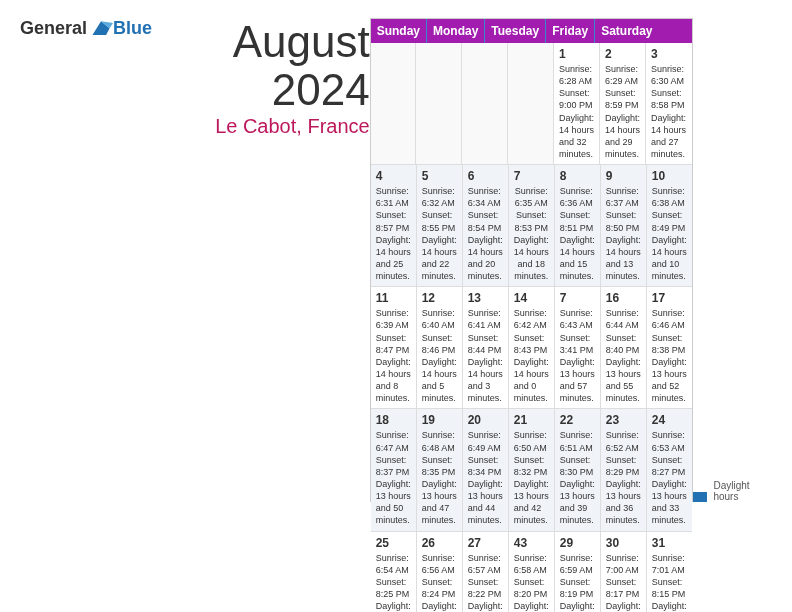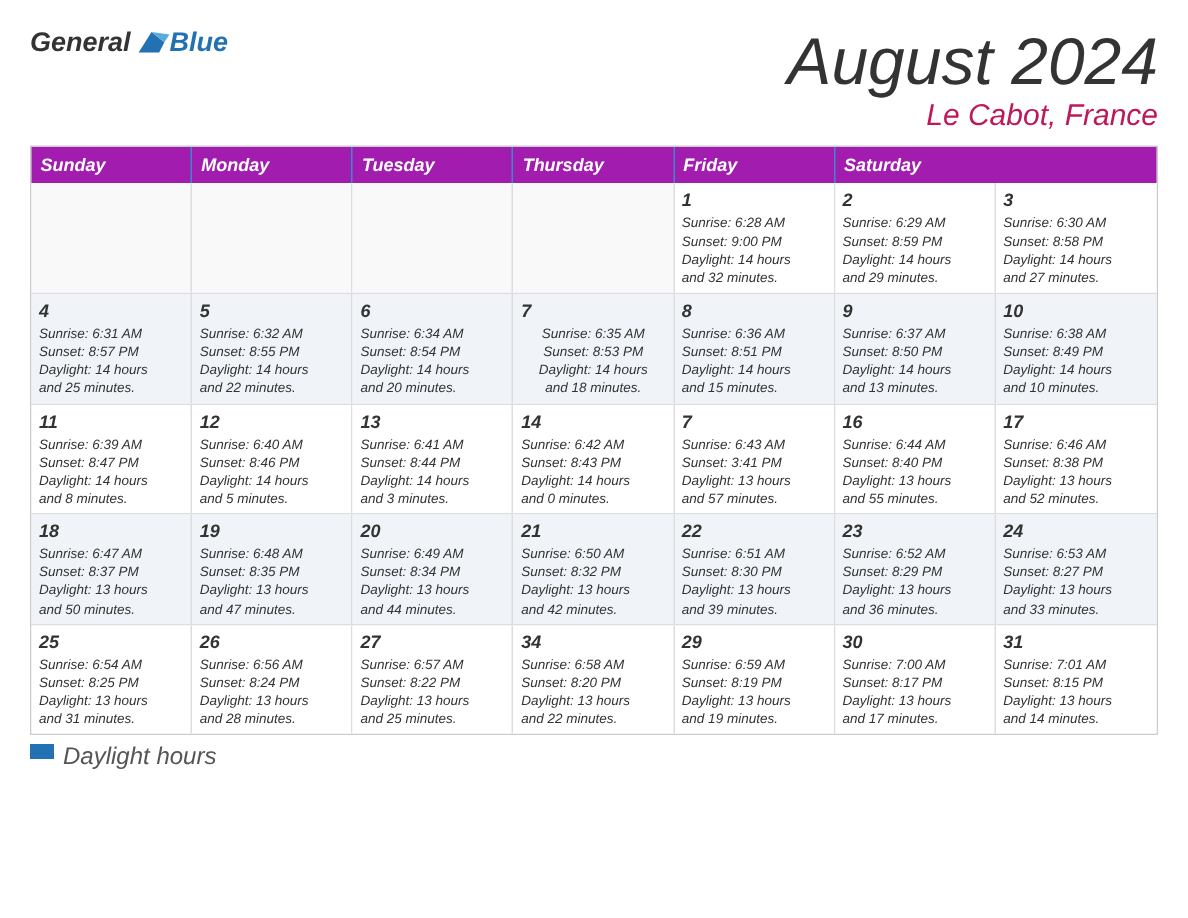--- a/index.html
+++ b/index.html
@@ -8,22 +8,21 @@
       background: #fff;
       width: 792px;
       height: 612px;
       overflow: hidden;
     }
     .page {
       width: 792px;
       height: 512px;
       padding: 18px 20px 10px 20px;
       display: flex;
-      flex-direction: column;
-      font-style: italic;
+      flex-direction: row;
     }
     .header-row {
       display: flex;
       justify-content: space-between;
       align-items: flex-start;
       margin-bottom: 8px;
     }
     .logo {
       display: flex;
       align-items: center;
@@ -107,24 +106,24 @@
       display: block;
       margin-bottom: 2px;
     }
     .cell-text {
       font-size: 9px;
       color: #333;
       line-height: 1.35;
     }
     .footer {
       display: flex;
-      align-items: flex-start;
+      align-items: flex-end;
       gap: 6px;
       margin-top: 6px;
-      font-size: 16px;
+      font-size: 10px;
       color: #555;
     }
     .footer-swatch {
       width: 16px;
       height: 10px;
       background: #2271b3;
       display: inline-block;
     }
   </style>
 </head>
@@ -144,21 +143,20 @@
       <div class="main-title">August 2024</div>
       <div class="subtitle">Le Cabot, France</div>
     </div>
   </div>
 
   <div class="calendar">
     <div class="cal-header" id="cal-header">
         <div class="cal-header-cell">Sunday</div>
         <div class="cal-header-cell">Monday</div>
         <div class="cal-header-cell">Tuesday</div>
-        <div class="cal-header-cell">Thursday</div>
         <div class="cal-header-cell">Friday</div>
         <div class="cal-header-cell">Saturday</div>
       </div>
     <div class="cal-body" id="cal-body">
         <div class="cal-row">
           <div class="cal-cell empty"></div>
           <div class="cal-cell empty"></div>
           <div class="cal-cell empty"></div>
           <div class="cal-cell empty"></div>
           <div class="cal-cell">
@@ -352,21 +350,21 @@
 and 28 minutes.</div>
           </div>
           <div class="cal-cell">
             <span class="day-number">27</span>
             <div class="cell-text" style="white-space: pre-line;">Sunrise: 6:57 AM
 Sunset: 8:22 PM
 Daylight: 13 hours
 and 25 minutes.</div>
           </div>
           <div class="cal-cell">
-            <span class="day-number">34</span>
+            <span class="day-number">43</span>
             <div class="cell-text" style="white-space: pre-line;">Sunrise: 6:58 AM
 Sunset: 8:20 PM
 Daylight: 13 hours
 and 22 minutes.</div>
           </div>
           <div class="cal-cell">
             <span class="day-number">29</span>
             <div class="cell-text" style="white-space: pre-line;">Sunrise: 6:59 AM
 Sunset: 8:19 PM
 Daylight: 13 hours

